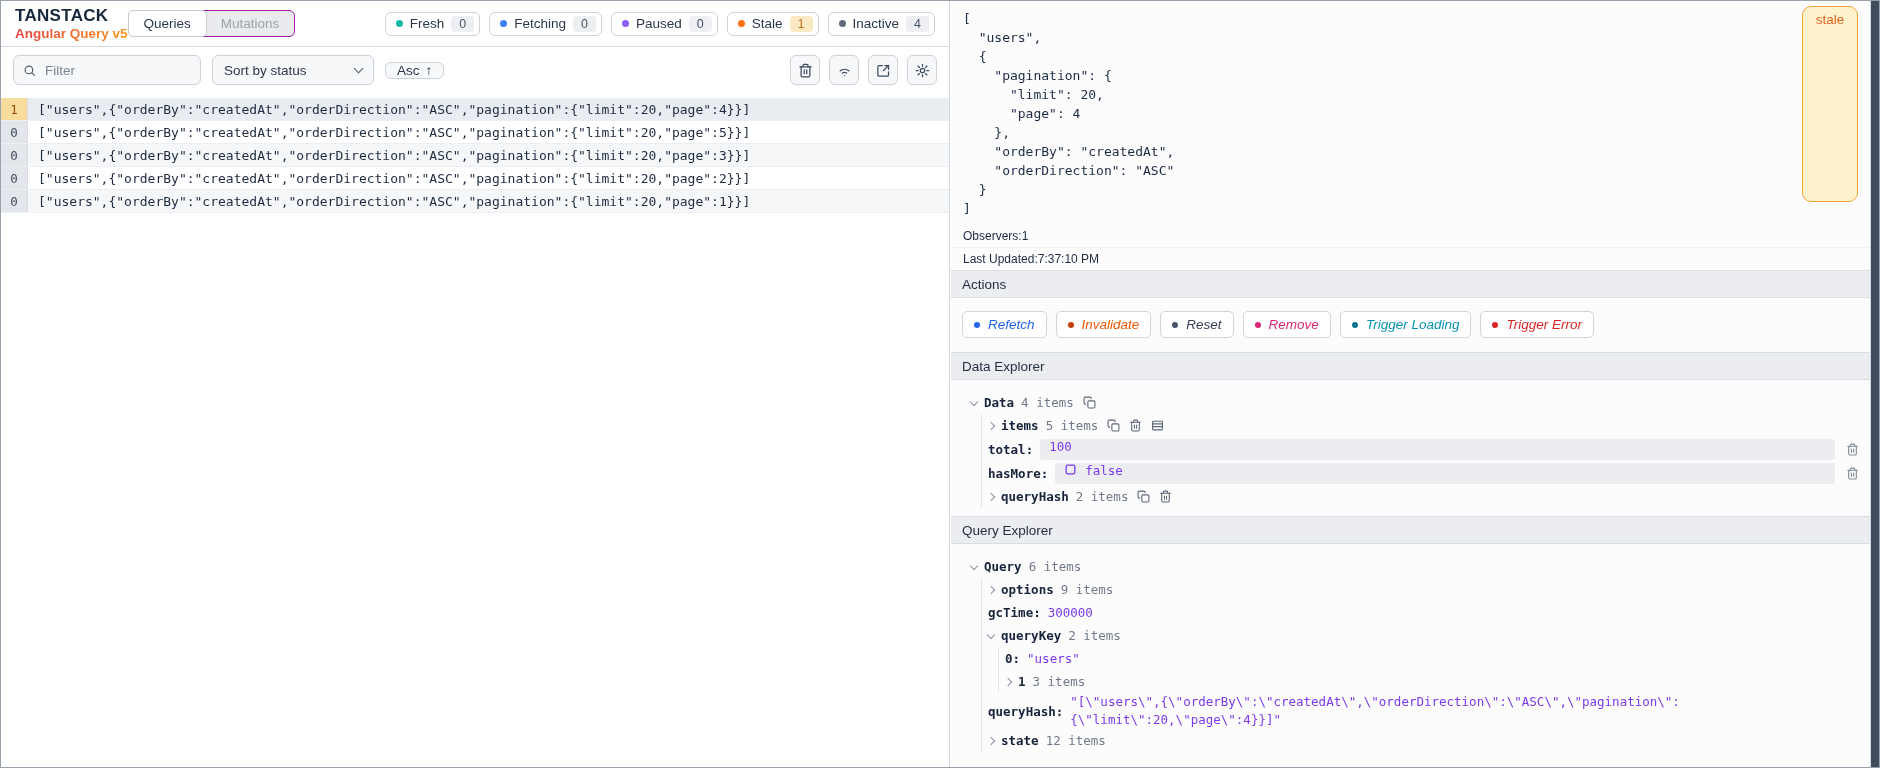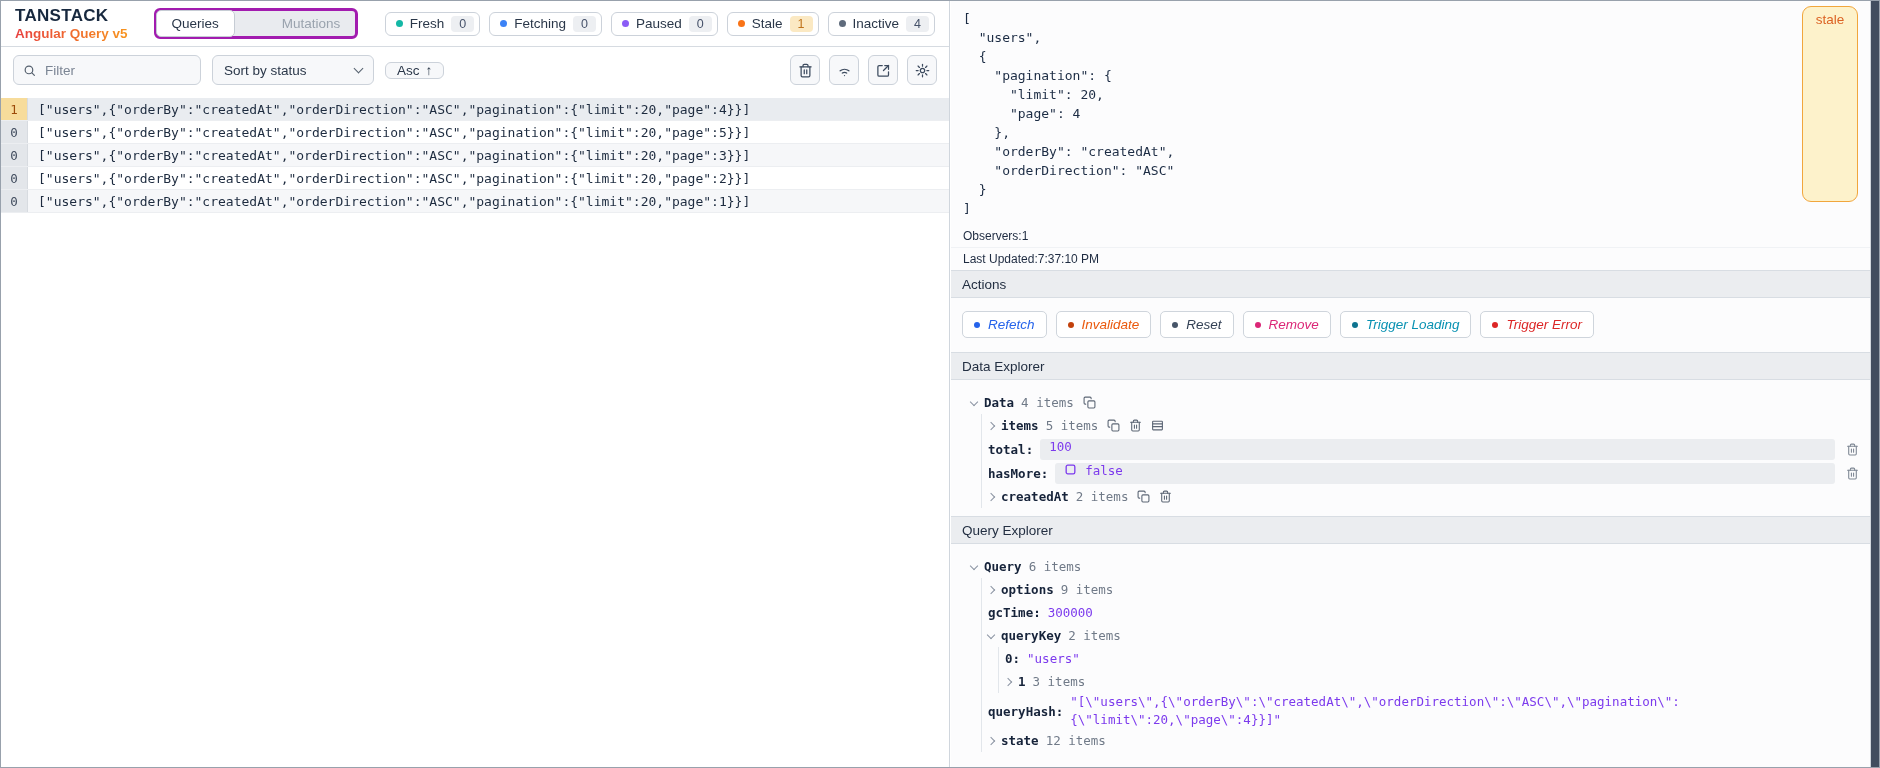--- a/index.html
+++ b/index.html
@@ -10,21 +10,21 @@
     font-family:"Liberation Sans", sans-serif; color:#1e2b41;
   }
   
   .left-panel { position:absolute; left:0; top:0; width:949px; height:768px; background:#fff; border-right:1px solid #d0d6dd; }
   .lheader { height:46px; display:flex; align-items:center; border-bottom:1px solid #d6dbe1; padding-left:14px; }
   .brand { display:flex; flex-direction:column; line-height:1.15; }
   .brand-title { font-size:17px; font-weight:bold; color:#17283e; letter-spacing:.3px; }
   .brand-sub { font-size:13.5px; font-weight:bold;
     background:linear-gradient(90deg,#e8403f 0%,#f7941d 100%);
     -webkit-background-clip:text; background-clip:text; color:transparent; }
-  .tabs { display:flex; margin-left:26px; background:#e9ebef; border:3px solid #a21caf; border-radius:6px;gap:33px; }
+  .tabs { display:flex; background:#e9ebef; border:1px solid #a21caf; border-radius:6px; }
   .tab { font-size:13.5px; padding:5px 15px; color:#9aa3ae; cursor:pointer; }
   .tab.active { background:#fff; border:1px solid #c6ccd4; border-radius:5px; margin:-1px; color:#2a3749; }
   .status-filters { display:flex; gap:9px; margin-left:auto; margin-right:14px; }
   .status-badge { display:flex; align-items:center; gap:7px; border:1px solid #ccd2da; border-radius:6px; background:#fff; padding:3px 5px 3px 10px; font-size:13.5px; color:#2a3749; cursor:pointer; }
   .dot { width:7px; height:7px; border-radius:50%; display:inline-block; flex:none; }
   .chip { background:#edeff2; border-radius:4px; padding:1px 8px; font-size:12.5px; color:#46526a; }
   .chip.hl { background:#fbe9c3; color:#c0731b; }
   .toolbar { display:flex; align-items:center; height:46px; padding:0 12px; gap:11px; }
   .filter-box { display:flex; align-items:center; gap:7px; width:188px; height:30px; border:1px solid #ccd2da; border-radius:6px; background:#f7f8fa; padding:0 9px; color:#55606e; }
   .filter-box input { border:none; outline:none; background:transparent; font-size:13.5px; color:#2a3749; width:100%; font-family:inherit; }
@@ -324,21 +324,21 @@
               <path d="M3 6h18"></path>
               <path d="M8 6V4a2 2 0 0 1 2-2h4a2 2 0 0 1 2 2v2"></path>
               <path d="M19 6v14a2 2 0 0 1-2 2H7a2 2 0 0 1-2-2V6"></path>
               <line x1="10" y1="11" x2="10" y2="17"></line>
               <line x1="14" y1="11" x2="14" y2="17"></line>
             </svg>
           </span>
         </div>
         <div class="trow">
           <span class="chev closed"></span>
-          <span class="tkey">createdAt</span>
+          <span class="tkey">queryHash</span>
           <span class="tcount">2 items</span>
           <span class="tico">
             <svg class="ic" width="13" height="13" viewBox="0 0 24 24" fill="none" stroke="currentColor" stroke-width="2" stroke-linecap="round" stroke-linejoin="round">
               <rect x="9" y="9" width="13" height="13" rx="2"></rect>
               <path d="M5 15H4a2 2 0 0 1-2-2V4a2 2 0 0 1 2-2h9a2 2 0 0 1 2 2v1"></path>
             </svg>
           </span>
           <span class="tico">
             <svg class="ic" width="13" height="13" viewBox="0 0 24 24" fill="none" stroke="currentColor" stroke-width="2" stroke-linecap="round" stroke-linejoin="round">
               <path d="M3 6h18"></path>

